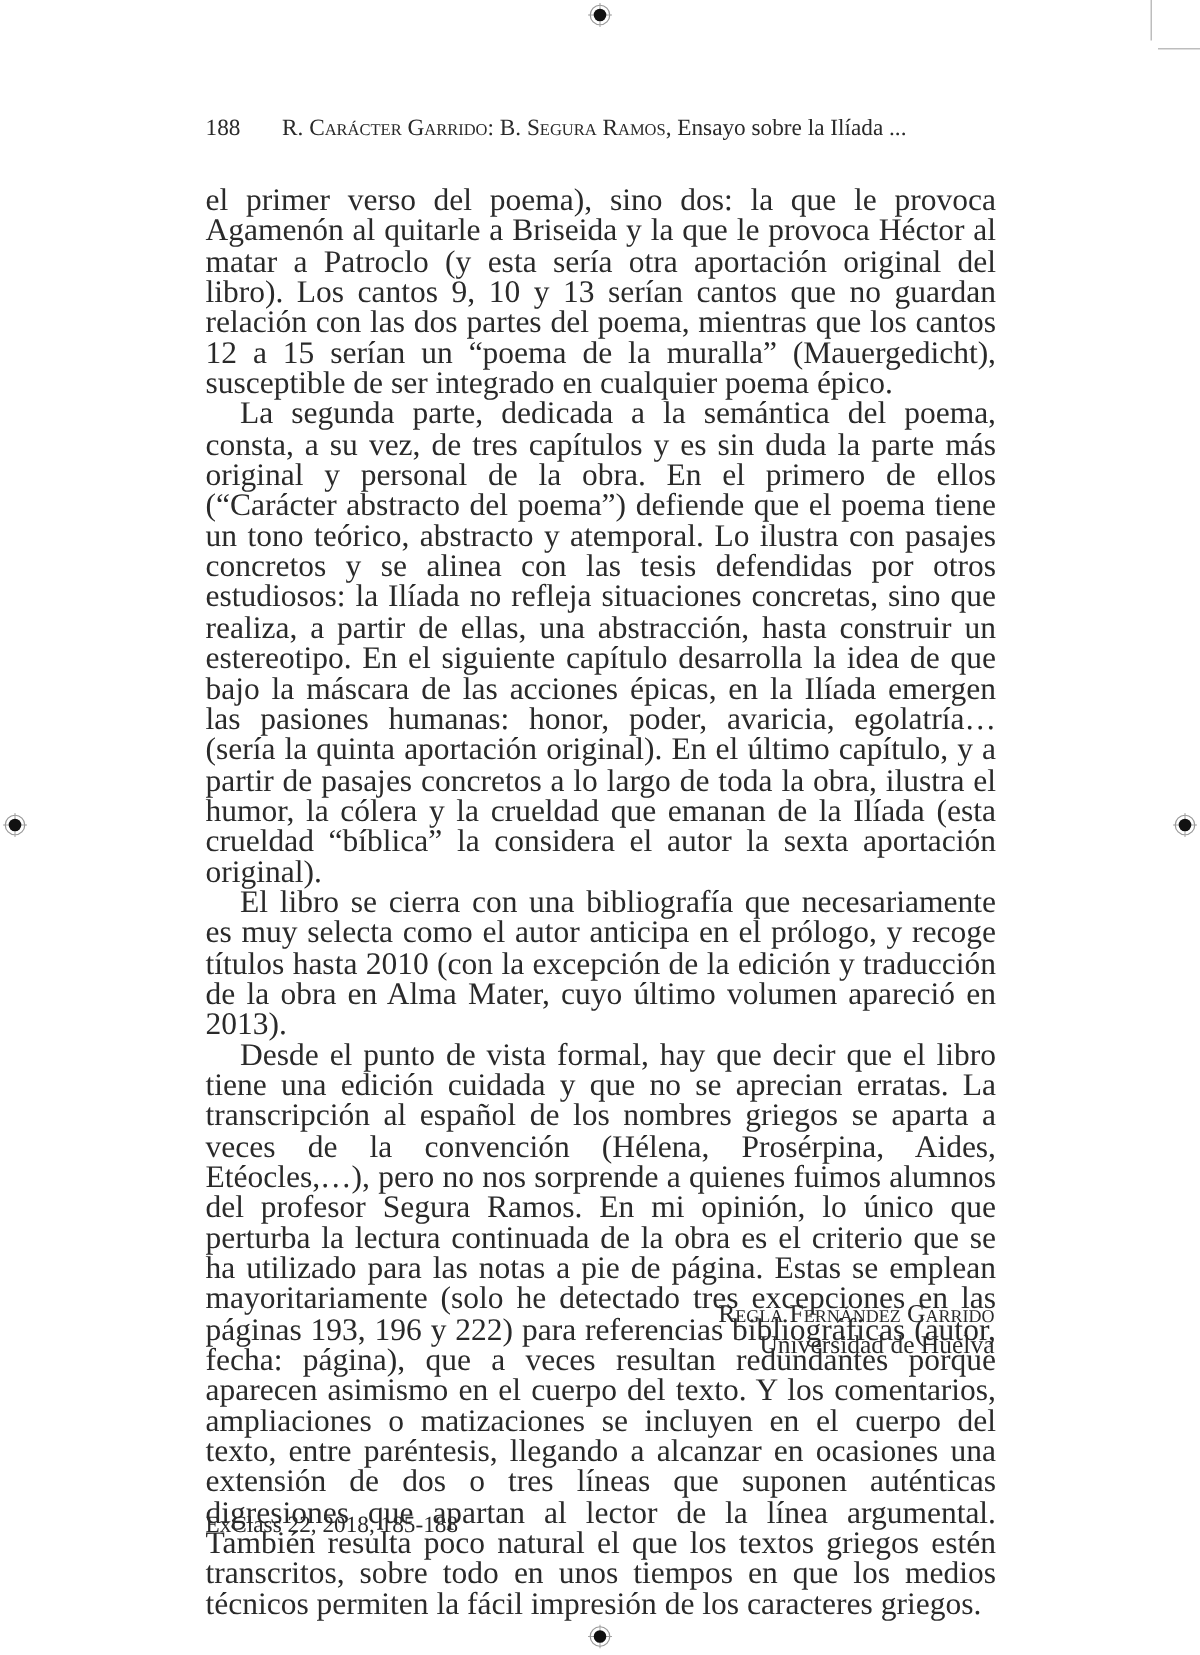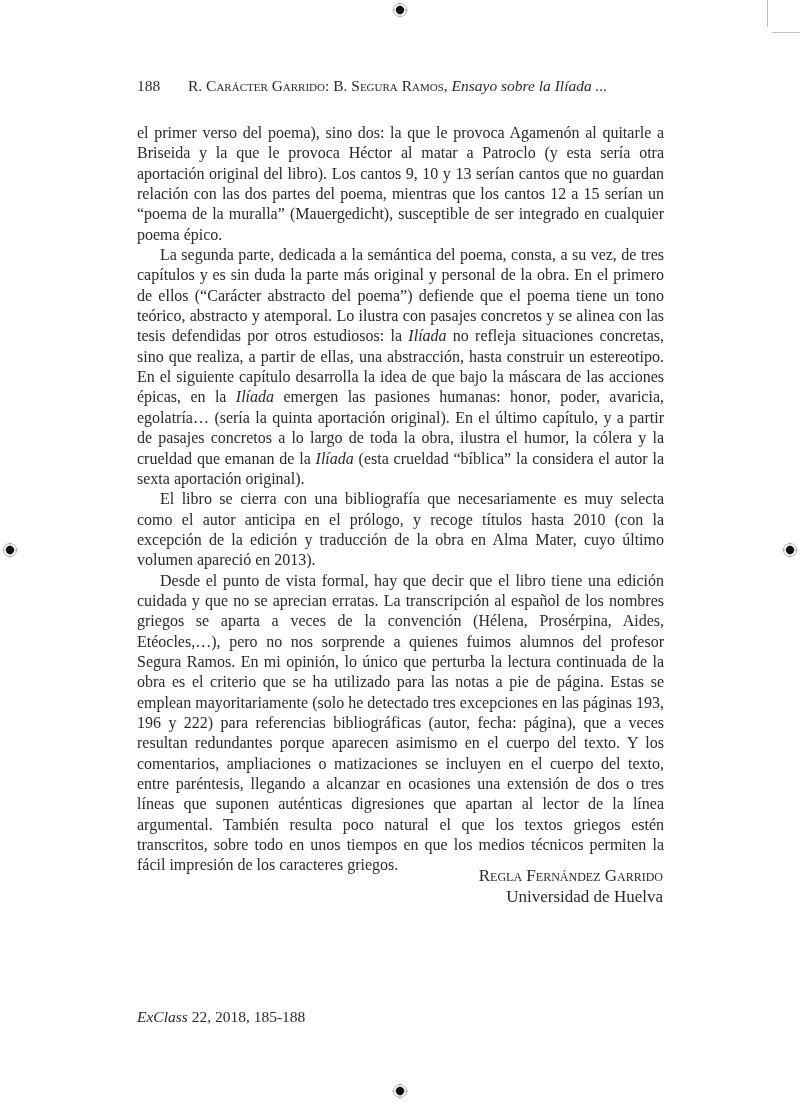--- a/index.html
+++ b/index.html
@@ -39,28 +39,27 @@
       white-space: nowrap;
     }
     .running-head .folio {
       display: inline-block;
       width: 51px;
     }
     .sc {
       font-variant: small-caps;
     }
     .it {
-      font-style: italic;
     }
     .body-text {
       position: absolute;
       left: 137px;
       top: 123px;
       width: 527px;
-      font-size: 16px;
+      font-size: 21px;
       line-height: 20.35px;
       text-align: justify;
       hyphens: manual;
     }
     .body-text p {
       margin: 0;
     }
     .body-text p.indent {
       text-indent: 23px;
     }

